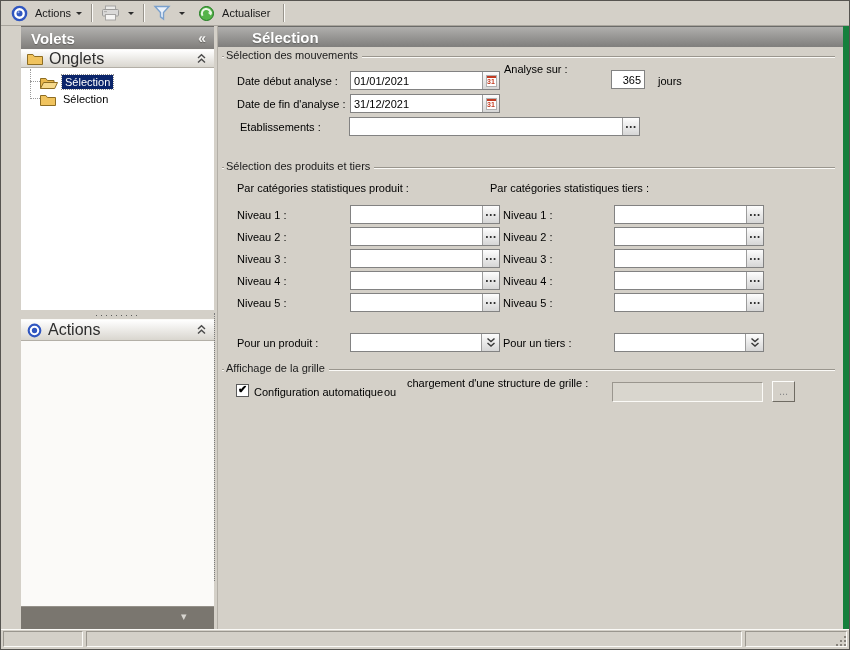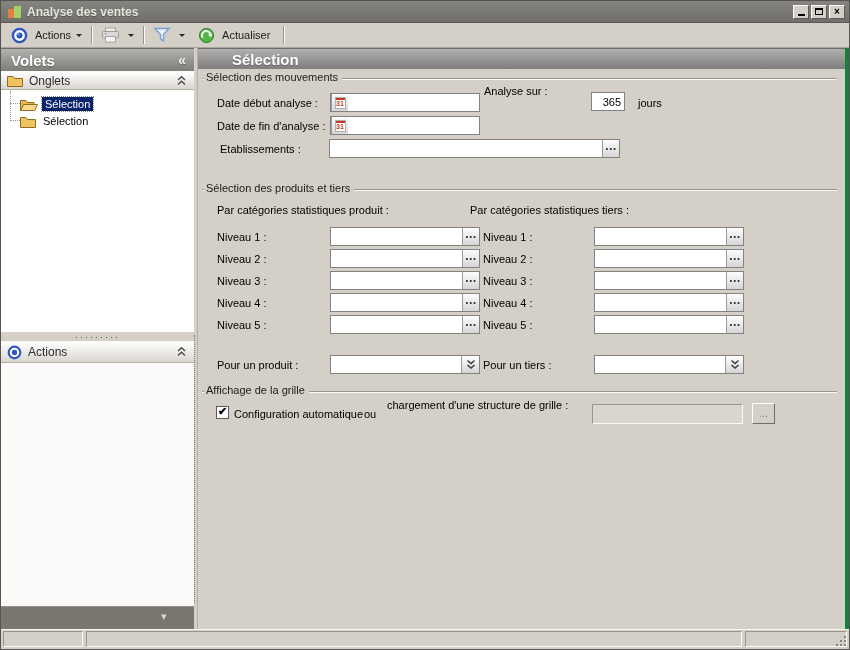--- a/index.html
+++ b/index.html
@@ -24,32 +24,32 @@
   
   .toolbar { height:25px; flex:0 0 25px; background:#d4d0c8; border-bottom:1px solid #a9a59d;
              display:flex; align-items:center; padding-left:7px; }
   .tb-label { font-size:11px; color:#1a1a1a; margin:0 3px 0 7px; }
   .dd { width:0; height:0; border:3px solid transparent; border-top-color:#2b2b2b; margin:4px 4px 0 2px; }
   .tsep { width:1px; height:18px; background:#98948c; box-shadow:1px 0 0 #fbfaf7; margin:0 6px 0 5px; }
   .tb-ico { display:flex; align-items:center; margin-left:3px; }
   .pale { opacity:.8; }
 
   
-  .content { flex:1; display:flex; overflow:hidden; border-right:4px solid #15803d; }
+  .content { flex:1; display:flex; overflow:hidden; border-right:6px solid #15803d;padding-left:20px; }
 
   
   .sidebar { width:193px; flex:0 0 193px; display:flex; flex-direction:column; background:#d4d0c8; }
   .side-header { height:23px; flex:0 0 23px; background:linear-gradient(#b2b1af,#7f7d7a);
                  border-top:1px solid #6d6b67; color:#fff; font-weight:bold; font-size:15px;
                  display:flex; align-items:center; padding:0 8px 0 10px; text-shadow:0 1px 1px #63615d; }
   .side-header .sp { flex:1; }
   .collapse { font-size:14px; font-weight:bold; color:#f2f2f0; }
   .side-bar { height:19px; flex:0 0 19px; background:linear-gradient(#ffffff,#d9d6cf);
               border-top:1px solid #fbfaf7; border-bottom:1px solid #b3afa7;
-              display:flex; align-items:center; padding:0 7px 0 6px; font-size:12px; color:#2e2e2e; }
+              display:flex; align-items:center; padding:0 7px 0 6px; font-size:16px; color:#2e2e2e; }
   .side-bar .sp { flex:1; }
   .tree { flex:0 0 242px; background:#fff; position:relative; }
   .vline { position:absolute; left:9px; top:1px; height:30px; border-left:1px dotted #9a9a9a; }
   .hstub { position:absolute; left:9px; width:12px; border-bottom:1px dotted #9a9a9a; }
   .titem { position:absolute; left:19px; height:16px; display:flex; align-items:center; gap:4px; }
   .tlabel { padding:1px 3px; color:#000; }
   .tlabel.sel { background:#0a246a; color:#fff; outline:1px dotted #8a8a8a; }
   .hsplit { height:9px; flex:0 0 9px; display:flex; align-items:center; justify-content:center;
             color:#4a4a4a; font-size:9px; letter-spacing:2px; line-height:4px; }
   .actions-bar { height:22px; flex:0 0 22px; }
@@ -107,38 +107,20 @@
   .cell.c3 { width:102px; flex:0 0 102px; }
   .grip { position:absolute; right:3px; bottom:3px; width:2px; height:2px; background:#87837b;
           box-shadow:0 0 0 0 #87837b, -4px 0 0 #87837b, 0 -4px 0 #87837b,
                      -8px 0 0 #87837b, -4px -4px 0 #87837b, 0 -8px 0 #87837b; }
 </style>
 </head>
 <body>
 
 <div class="window">
 
-  <div class="titlebar">
-    <svg width="13" height="14" viewBox="0 0 13 14">
-      <rect x="0" y="4" width="6" height="9" fill="#e07f3e"></rect>
-      <rect x="6" y="1" width="7" height="12" fill="#a6cf69"></rect>
-    </svg>
-    <div class="title-text">Analyse des ventes</div>
-    <div class="winbtns">
-      <div class="tbtn">
-          <div class="g-min"></div>
-        </div>
-      <div class="tbtn">
-          <div class="g-max"></div>
-        </div>
-      <div class="tbtn">
-          <span>×</span>
-        </div>
-    </div>
-  </div>
 
   <div class="toolbar">
     <span class="tb-ico">
       <svg width="17" height="17" viewBox="0 0 17 17">
         <circle cx="8.5" cy="8.5" r="6.6" fill="#fff" stroke="#3056c0" stroke-width="2.4"></circle>
         <circle cx="8.5" cy="8.5" r="3" fill="#3056c0"></circle>
         <circle cx="7.5" cy="7.3" r="1" fill="#9db4ea"></circle>
       </svg>
     </span>
     <span class="tb-label">Actions</span>
@@ -236,32 +218,34 @@
     </div>
 
     <div class="main">
       <div class="main-header">Sélection</div>
 
       <div class="gline" style="top:30px"></div>
       <div class="legend" style="left:6px;top:23px">Sélection des mouvements</div>
 
       <div class="lbl" style="left:19px;top:49px">Date début analyse :</div>
       <div class="field" style="left:132px;top:45px;width:150px">
+        <input value="01/01/2021" style="">
         <button class="fbtn">
           <span class="cal">31</span>
         </button>
       </div>
       <div class="lbl" style="left:286px;top:37px">Analyse sur :</div>
       <div class="field" style="left:393px;top:44px;width:34px">
         <input class="right" value="365" style="">
       </div>
       <div class="lbl" style="left:440px;top:49px">jours</div>
 
       <div class="lbl" style="left:19px;top:72px">Date de fin d'analyse :</div>
       <div class="field" style="left:132px;top:68px;width:150px">
+        <input value="31/12/2021" style="">
         <button class="fbtn">
           <span class="cal">31</span>
         </button>
       </div>
 
       <div class="lbl" style="left:22px;top:95px">Etablissements :</div>
       <div class="field" style="left:131px;top:91px;width:291px">
         <input value="" style="">
         <button class="fbtn">
             <span class="dots">…</span>

